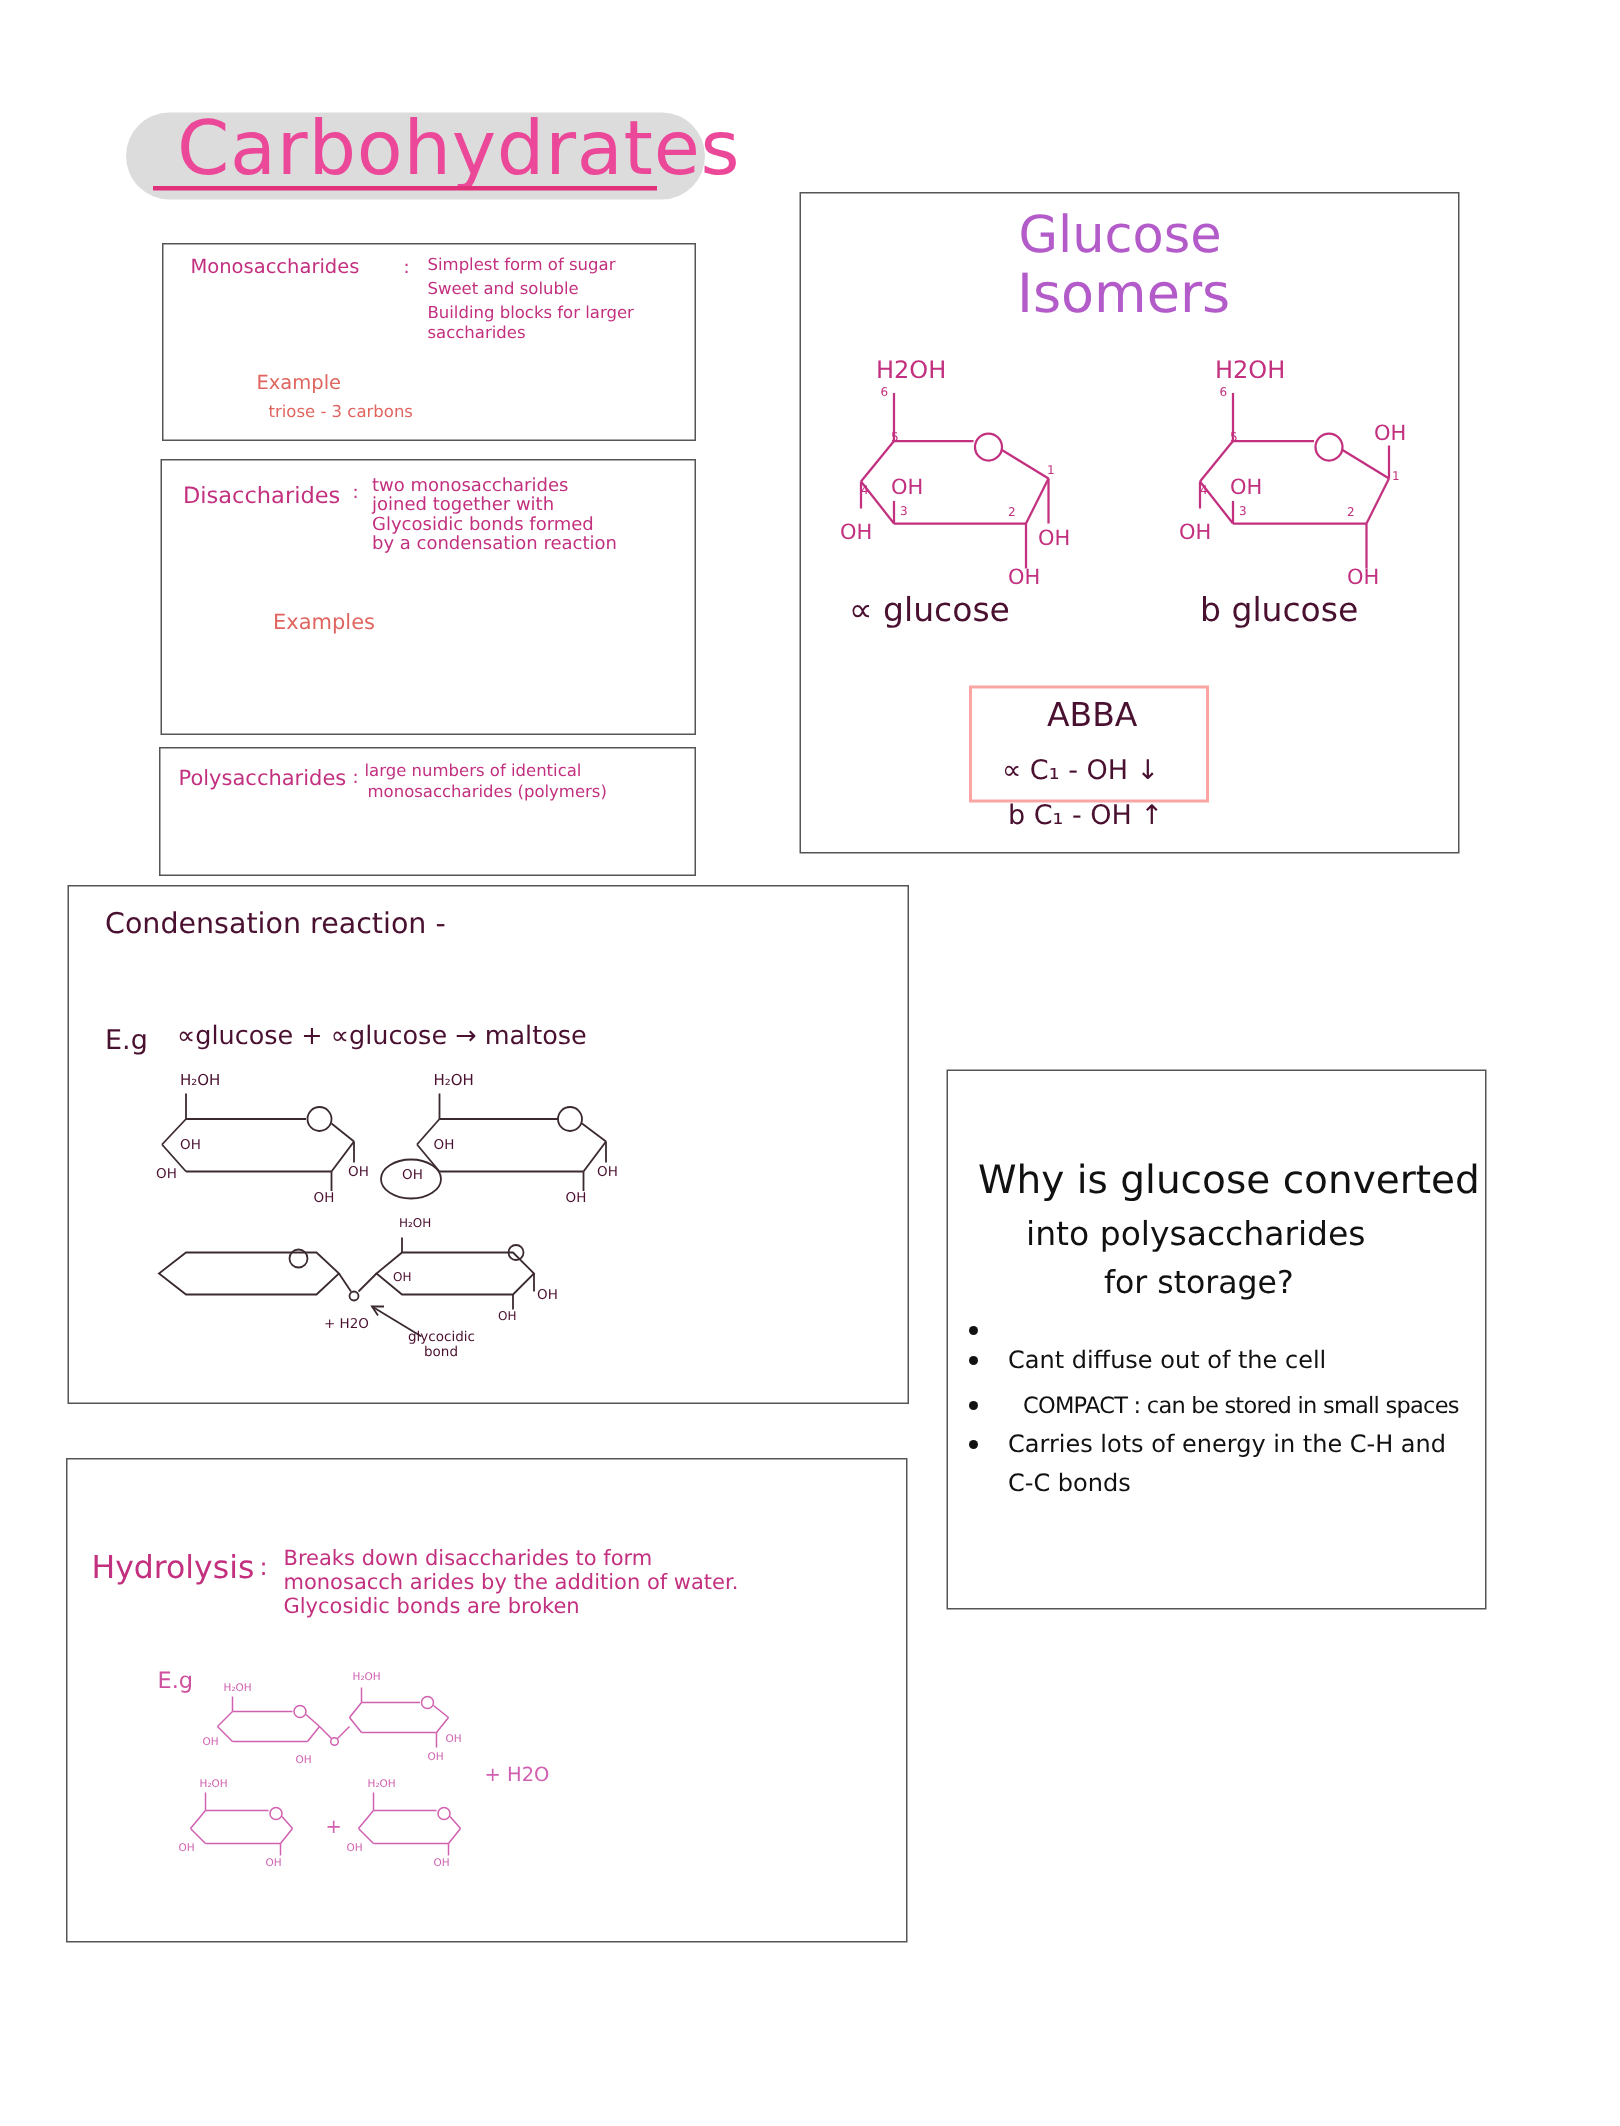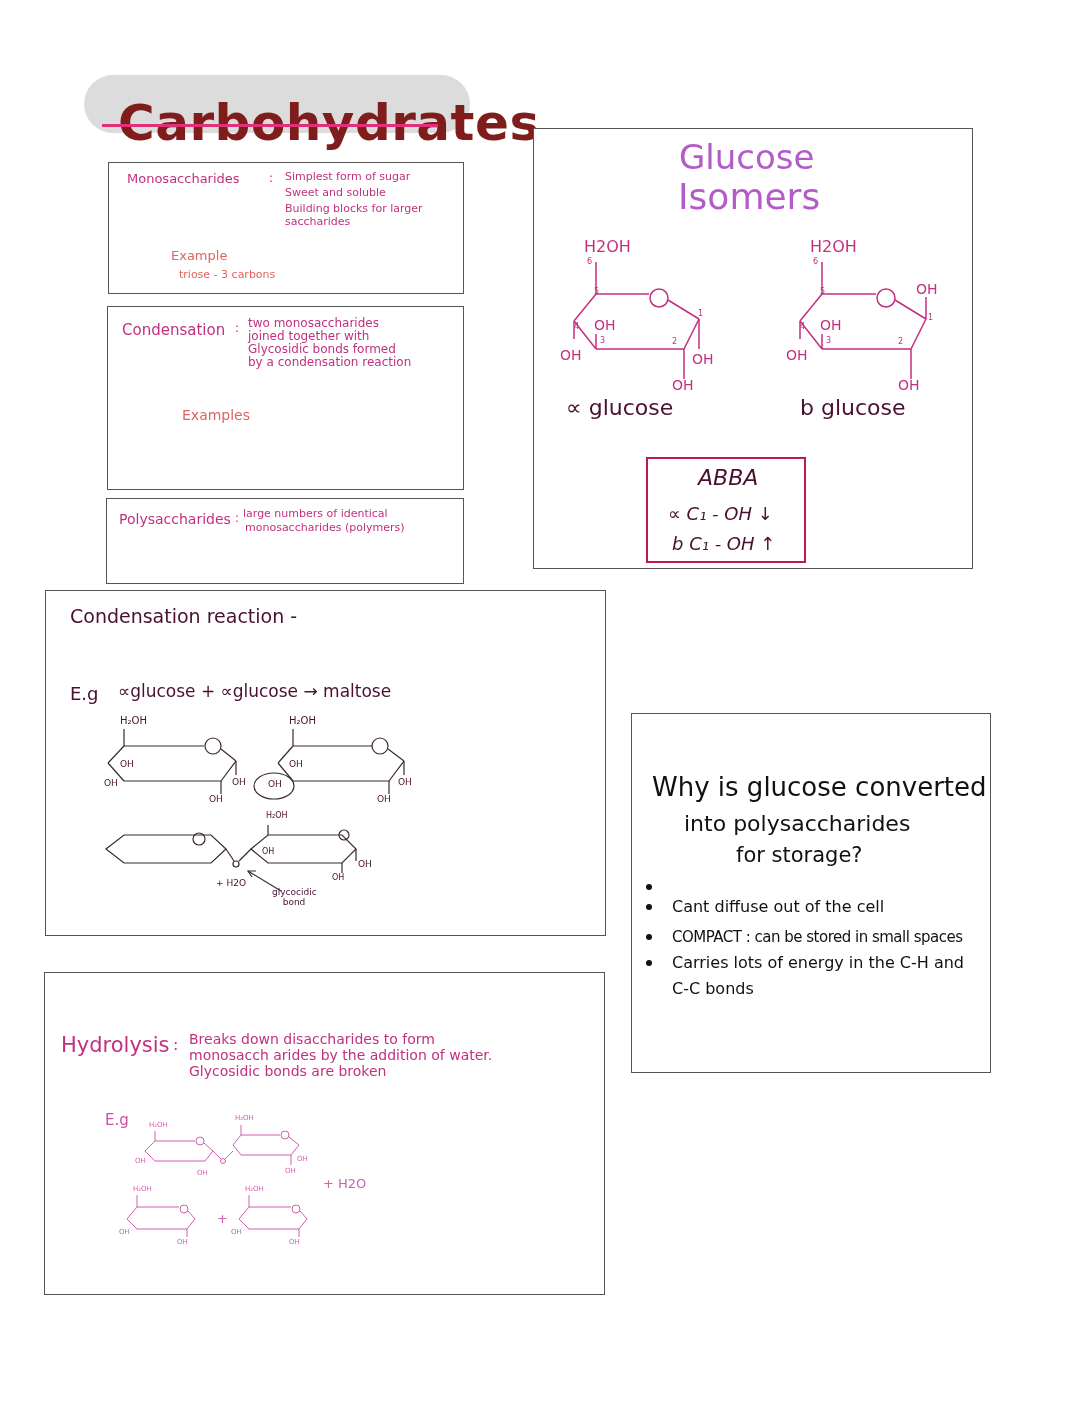--- a/index.html
+++ b/index.html
@@ -1,21 +1,21 @@
 <!DOCTYPE html>
 <html><head>
 <meta charset="utf-8">
 <style>
   html, body { margin:0; padding:0; background:#ffffff; }
   body { width:1080px; height:1417px; position:relative; overflow:hidden; font-family:"DejaVu Sans", sans-serif; }
   .abs { position:absolute; }
   .box { position:absolute; border:1px solid #555; background:#fff; box-sizing:border-box; }
   .hand { font-family:"DejaVu Sans", sans-serif; }
   .pill { position:absolute; left:84px; top:75px; width:386px; height:58px; background:#dcdcdc; border-radius:29px; }
-  .title { position:absolute; left:118px; top:70px; font-size:50px; color:#7f1d1d; letter-spacing:0.5px; font-weight:700;margin-top:24px; }
+  .title { position:absolute; left:118px; top:70px; font-size:50px; color:#ec4899; letter-spacing:0.5px; font-weight:400; }
   .title-underline { position:absolute; left:102px; top:124px; width:336px; height:3px; background:#e0307a; }
   .c-mag { color:#c2307f; }
   .c-coral { color:#e0645f; }
   .c-dark { color:#4a1030; }
   .c-violet { color:#b35cc9; }
   .c-black { color:#111; }
   .small { font-size:12px; line-height:14px; }
   svg { position:absolute; overflow:visible; }
   .ul { list-style:none; margin:0; padding:0; }
   .bullet { display:flex; align-items:flex-start; font-size:17px; line-height:26px; color:#111; }
@@ -35,21 +35,21 @@
     <div>Simplest form of sugar</div>
     <div style="margin-top:3px;">Sweet and soluble</div>
     <div style="margin-top:3px;">Building blocks for larger</div>
     <div>saccharides</div>
   </div>
   <div class="abs c-coral small" style="left:62px;top:86px;font-size:13px;">Example</div>
   <div class="abs c-coral small" style="left:70px;top:105px;font-size:11px;">triose - 3 carbons</div>
 </div>
 
 <div class="box" style="left:107px;top:306px;width:357px;height:184px;">
-  <div class="abs c-mag" style="left:14px;top:14px;font-size:15px;">Condensation</div>
+  <div class="abs c-mag" style="left:14px;top:14px;font-size:15px;">Disaccharides</div>
   <div class="abs c-mag small" style="left:127px;top:14px;">:</div>
   <div class="abs c-mag" style="left:140px;top:10px;font-size:12px;line-height:13px;">
     <div>two monosaccharides</div>
     <div>joined together with</div>
     <div>Glycosidic bonds formed</div>
     <div>by a condensation reaction</div>
   </div>
   <div class="abs c-coral" style="left:74px;top:100px;font-size:14px;">Examples</div>
 </div>
 
@@ -115,21 +115,21 @@
   <div class="abs c-mag" style="left:266px;top:193px;font-size:8px;">4</div>
   <div class="abs c-mag" style="left:292px;top:207px;font-size:8px;">3</div>
   <div class="abs c-mag" style="left:364px;top:208px;font-size:8px;">2</div>
   <div class="abs c-mag" style="left:394px;top:184px;font-size:8px;">1</div>
   <div class="abs c-mag" style="left:252px;top:218px;font-size:14px;">OH</div>
   <div class="abs c-mag" style="left:286px;top:188px;font-size:14px;">OH</div>
   <div class="abs c-mag" style="left:382px;top:152px;font-size:14px;">OH</div>
   <div class="abs c-mag" style="left:364px;top:248px;font-size:14px;">OH</div>
   <div class="abs c-dark" style="left:266px;top:266px;font-size:22px;">b glucose</div>
 
-  <div class="abs" style="left:112px;top:328px;width:160px;height:106px;border:2px solid #be185d;box-sizing:border-box;font-style:italic;">
+  <div class="abs" style="left:112px;top:328px;width:160px;height:78px;border:2px solid #fca5a5;box-sizing:border-box;">
     <div class="abs c-dark" style="left:50px;top:6px;font-size:22px;">ABBA</div>
     <div class="abs c-dark" style="left:20px;top:44px;font-size:18px;">∝ C₁ - OH ↓</div>
     <div class="abs c-dark" style="left:24px;top:74px;font-size:18px;">b C₁ - OH ↑</div>
   </div>
 </div>
 
 <div class="box" style="left:45px;top:590px;width:561px;height:346px;">
   <div class="abs c-dark" style="left:24px;top:14px;font-size:19px;">Condensation reaction -</div>
   <div class="abs c-dark" style="left:24px;top:92px;font-size:18px;">E.g</div>
   <div class="abs c-dark" style="left:72px;top:90px;font-size:17px;">∝glucose + ∝glucose → maltose</div>
@@ -197,21 +197,21 @@
   <div class="abs c-black" style="left:20px;top:58px;font-size:26px;line-height:30px;">Why is glucose converted</div>
   <div class="abs c-black" style="left:104px;top:127px;font-size:21px;line-height:28px;">for storage?</div>
   <ul class="ul abs" style="left:14px;top:160px;width:340px;">
     <li class="bullet" style="font-size:16px;">
         <span class="dot"></span>
       </li>
     <li class="bullet" style="font-size:16px;margin-top:4px;">
         <span class="dot"></span>
         <span>Cant diffuse out of the cell</span>
       </li>
-    <li class="bullet" style="font-size:15px;margin-top:4px;letter-spacing:-0.5px;">
+    <li class="bullet" style="font-size:15px;margin-top:4px;letter-spacing:-0.5px;gap:10px;">
         <span class="dot"></span>
         <span>COMPACT : can be stored in small spaces</span>
       </li>
     <li class="bullet" style="font-size:16px;margin-top:0px;">
         <span class="dot"></span>
         <span>Carries lots of energy in the C-H and C-C bonds</span>
       </li>
   </ul>
 </div>
 

